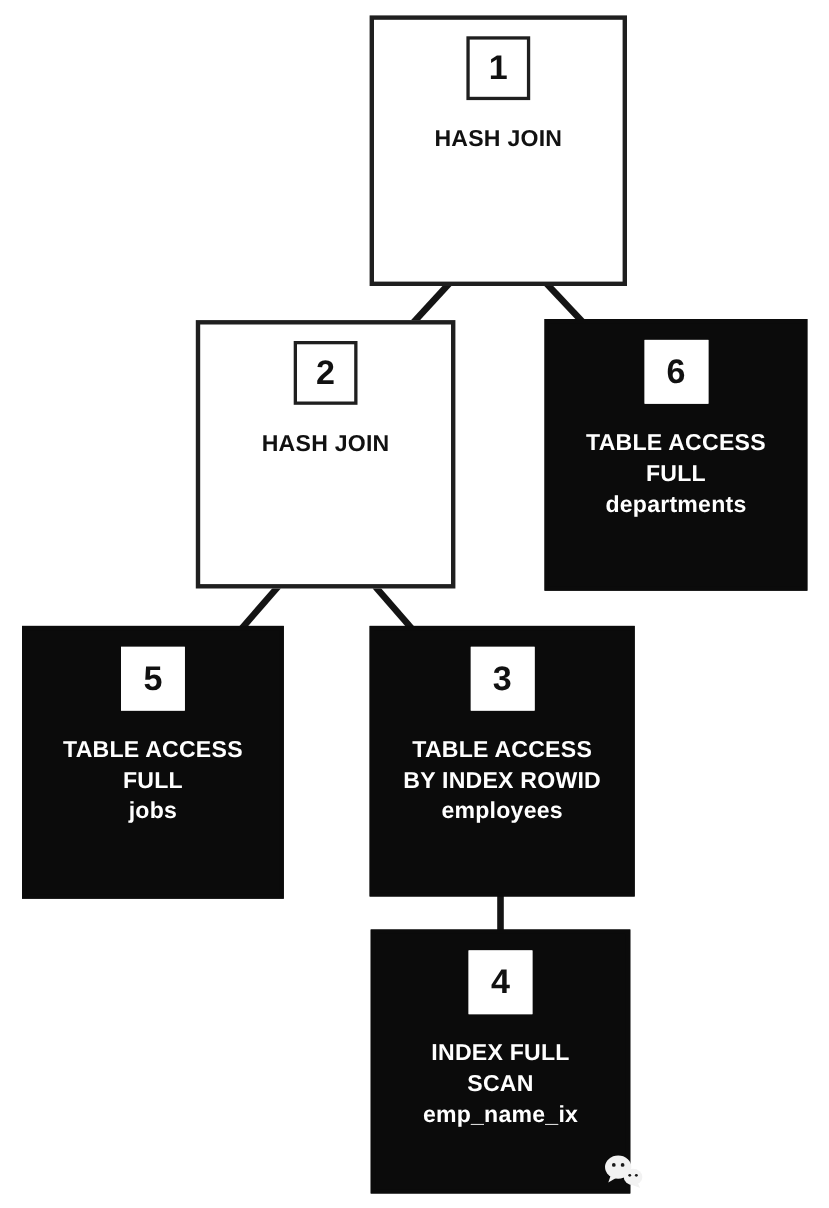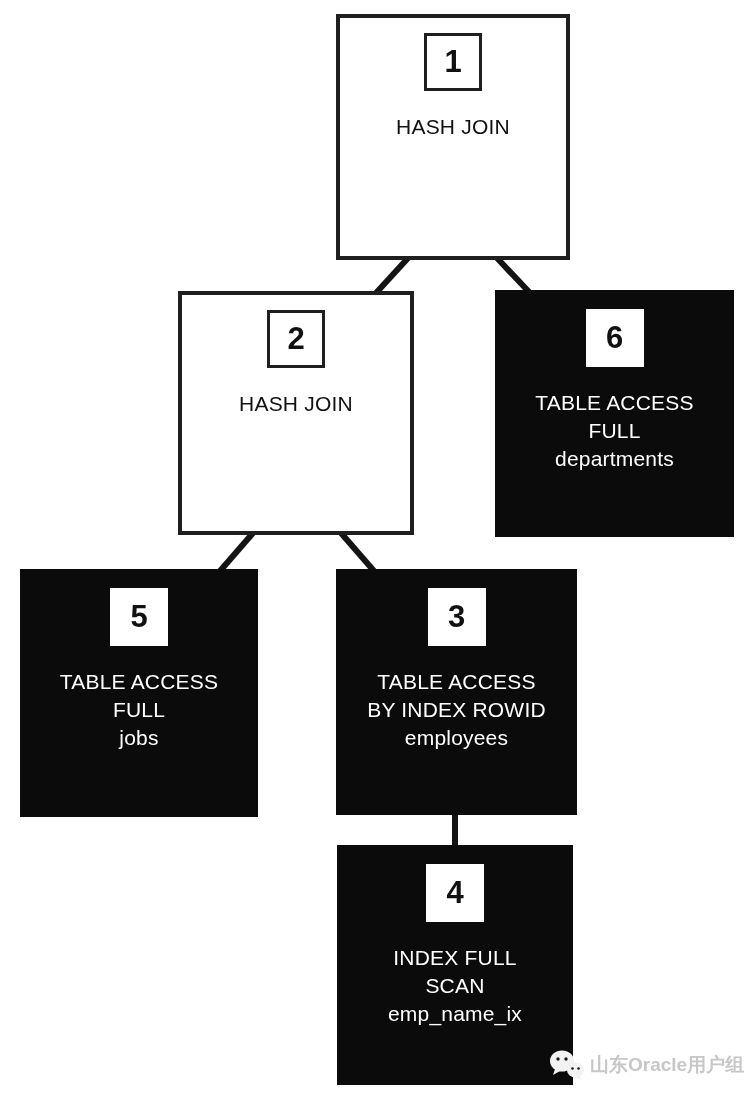--- a/index.html
+++ b/index.html
@@ -46,21 +46,21 @@
     display: flex;
     align-items: center;
     justify-content: center;
     font-size: 31px;
     font-weight: bold;
   }
   .node.black .numbox { border-color: #ffffff; }
   .label {
     margin-top: 22px;
     font-size: 21px;
-    font-weight: normal;
+    font-weight: bold;
     line-height: 28px;
     text-align: center;
     white-space: pre-line;
     letter-spacing: 0.2px;
   }
   
   .n1 { left: 336px; top: 14px;  width: 234px; height: 246px; }
   .n2 { left: 178px; top: 291px; width: 236px; height: 244px; }
   .n6 { left: 495px; top: 290px; width: 239px; height: 247px; }
   .n5 { left: 20px;  top: 569px; width: 238px; height: 248px; }
@@ -148,16 +148,15 @@
     <svg width="36" height="32" viewBox="0 0 36 32">
       <ellipse cx="13" cy="12" rx="12" ry="10.5" fill="#f2f2f2"></ellipse>
       <path d="M6 20 L4 26 L11 22 Z" fill="#f2f2f2"></path>
       <circle cx="9" cy="10" r="1.7" fill="#1a1a1a"></circle>
       <circle cx="17" cy="10" r="1.7" fill="#1a1a1a"></circle>
       <ellipse cx="26.5" cy="21" rx="8.5" ry="7.5" fill="#f2f2f2"></ellipse>
       <path d="M31 27 L33 31 L26.5 28.5 Z" fill="#f2f2f2"></path>
       <circle cx="23.5" cy="19.5" r="1.3" fill="#1a1a1a"></circle>
       <circle cx="29.5" cy="19.5" r="1.3" fill="#1a1a1a"></circle>
     </svg>
-    <span class="watermark-text">山东Oracle用户组</span>
   </div>
 
 </div>
 
 </body></html>

